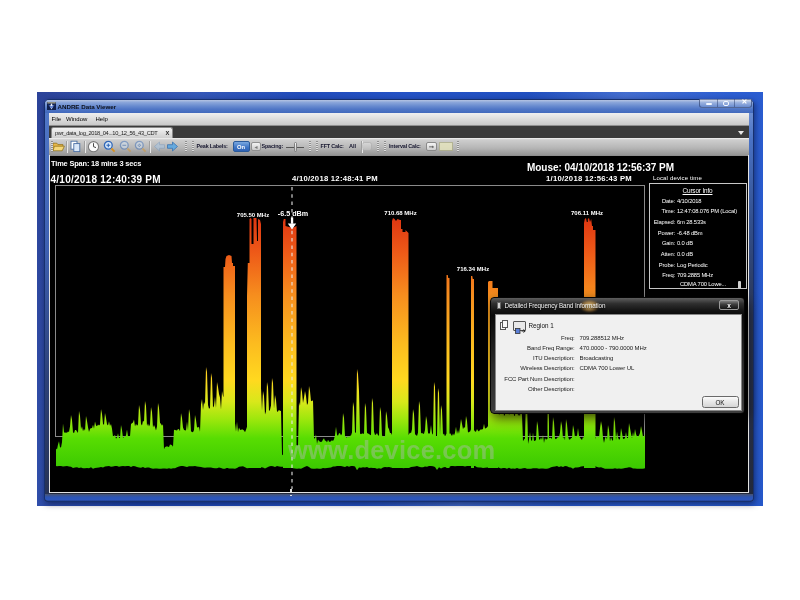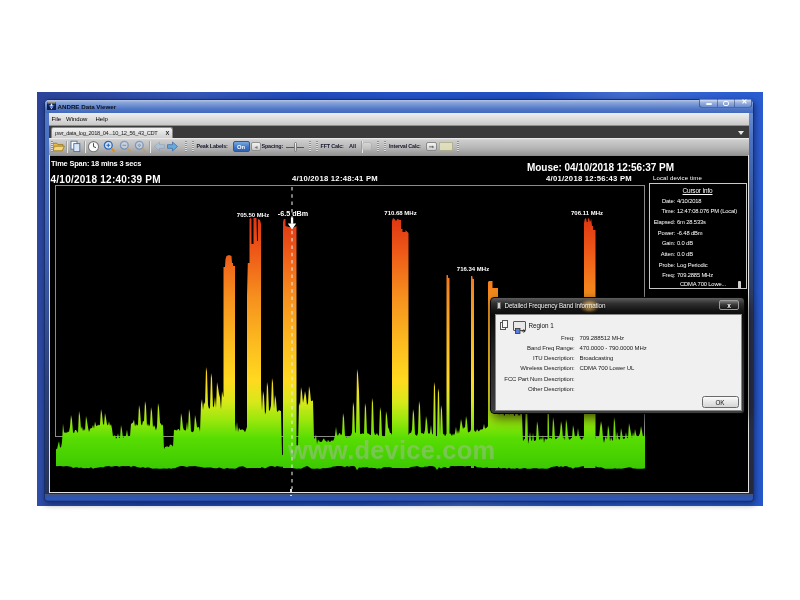--- a/index.html
+++ b/index.html
@@ -199,21 +199,21 @@
     <div id="fld-i"></div>
     <div class="tgrip" style="left:408px"></div>
   </div>
   <div id="innerline" class="abs"></div>
   <div id="content" class="abs"></div>
 
   <div class="wtxt" style="left:51px; top:159px; font-size:7.4px; font-weight:bold; letter-spacing:-0.15px;">Time Span: 18 mins 3 secs</div>
   <div class="wtxt" style="left:527px; top:161.5px; font-size:10px; font-weight:bold; letter-spacing:-0.05px;">Mouse:  04/10/2018 12:56:37 PM</div>
   <div class="wtxt" style="left:50.5px; top:173.5px; font-size:10px; font-weight:bold; letter-spacing:0.25px;text-align:center;">4/10/2018 12:40:39 PM</div>
   <div class="wtxt" style="left:292px; top:173.5px; font-size:7.7px; font-weight:bold; letter-spacing:0.25px;">4/10/2018 12:48:41 PM</div>
-  <div class="wtxt" style="left:546px; top:173.5px; font-size:7.7px; font-weight:bold; letter-spacing:0.25px;">4/01/2018 12:56:43 PM</div>
+  <div class="wtxt" style="left:546px; top:173.5px; font-size:7.7px; font-weight:bold; letter-spacing:0.25px;">1/10/2018 12:56:43 PM</div>
   <div class="wtxt" style="left:653px; top:174.5px; font-size:6px; letter-spacing:0.15px;">Local device time</div>
 
   <div id="plot" class="abs">
       <svg id="spec" width="590" height="304" viewBox="0 0 590 304" xmlns="http://www.w3.org/2000/svg">
 <defs>
           <linearGradient id="sg" x1="0" y1="0" x2="0" y2="304" gradientUnits="userSpaceOnUse">
 <stop offset="0" stop-color="#b41c05"></stop>
             <stop offset="0.10" stop-color="#de3411"></stop>
 <stop offset="0.22" stop-color="#ee5a18"></stop>
             <stop offset="0.36" stop-color="#f68e1e"></stop>

